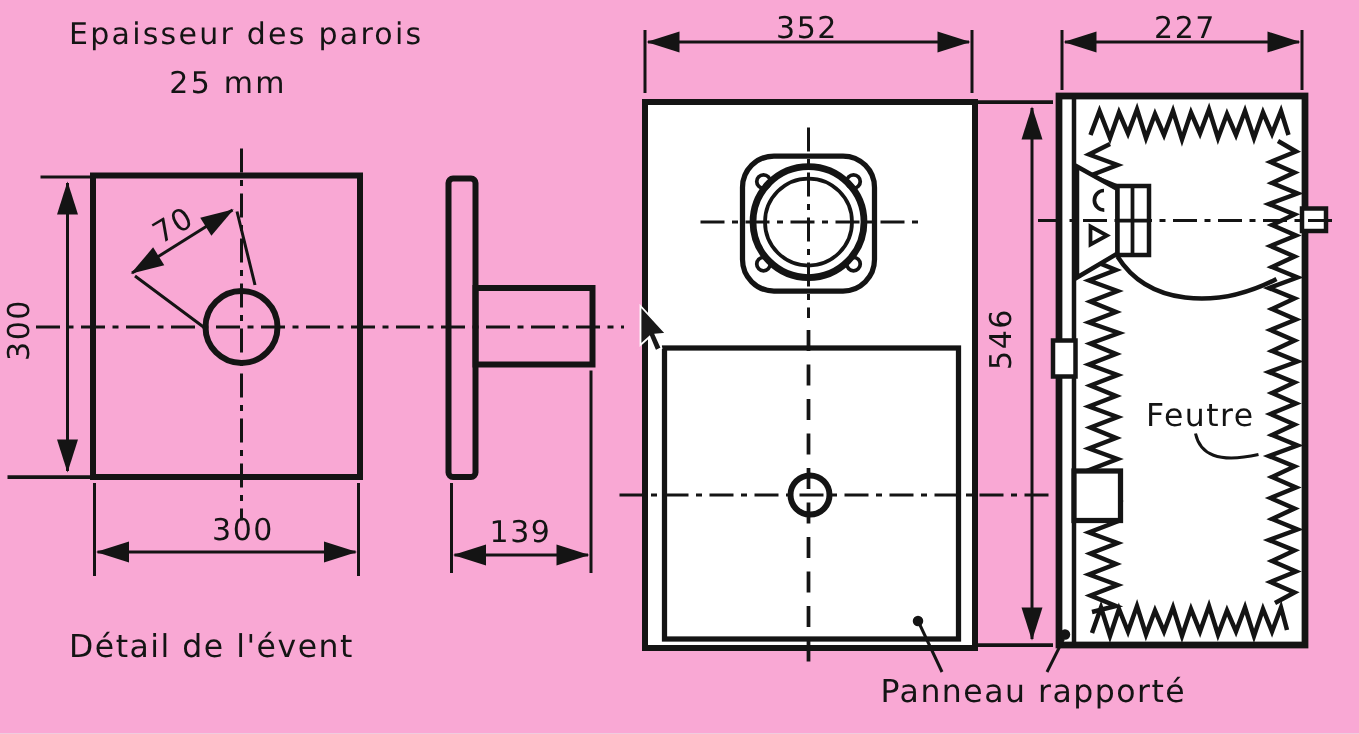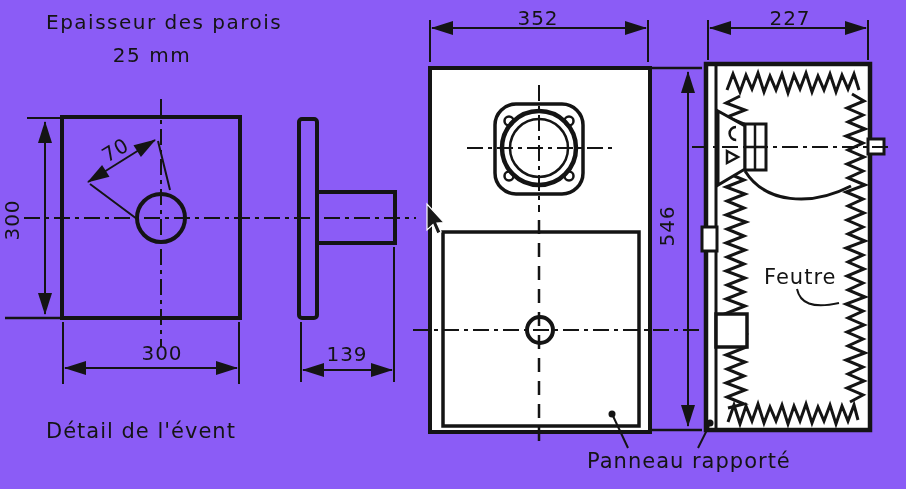--- a/index.html
+++ b/index.html
@@ -1,16 +1,16 @@
 <!DOCTYPE html>
 <html><head>
 <meta charset="utf-8">
 <style>
   html,body{margin:0;padding:0;background:#e8e8e8;}
-  .canvas{position:relative;width:906px;height:489px;background:#8b5cf6;overflow:hidden;
+  .canvas{position:relative;width:906px;height:489px;background:#f9a8d4;overflow:hidden;
           font-family:"DejaVu Sans", sans-serif;}
   svg{position:absolute;left:0;top:0;}
   svg text{fill:#141414;font-family:"DejaVu Sans", sans-serif;}
   .ink{stroke:#141414;fill:none;}
   .t-note{font-size:20px;letter-spacing:1.5px;}
   .t-cap{font-size:21px;letter-spacing:1px;}
   .t-dim{font-size:20px;letter-spacing:1px;}
 </style>
 </head>
 <body>

